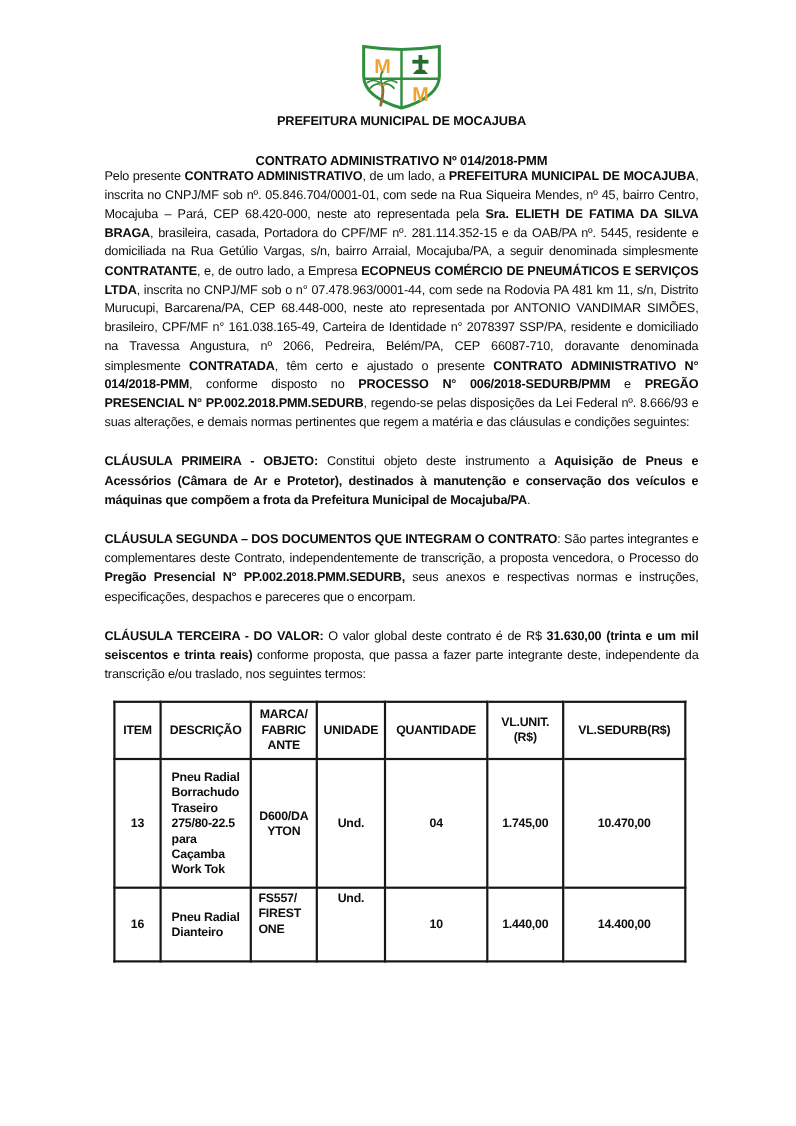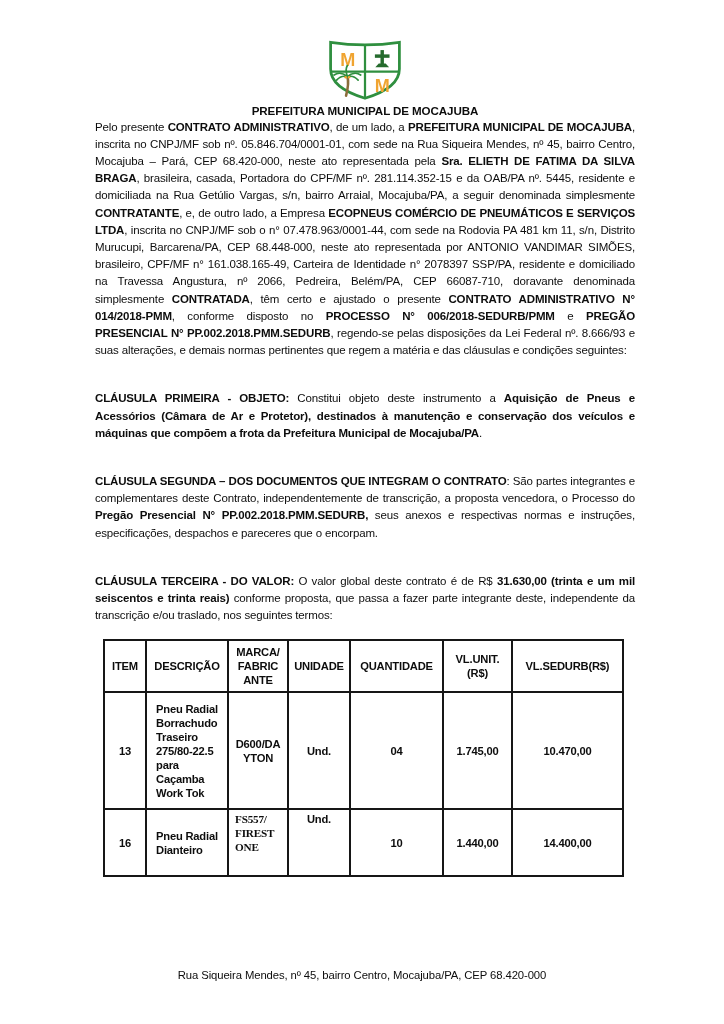--- a/index.html
+++ b/index.html
@@ -26,41 +26,41 @@
   .preamble {
     margin: 22px 0 0 207px; width: 333px;
     text-align: justify; font-weight: bold;
     font-size: 11.6px; line-height: 17.2px; letter-spacing: -0.15px;
   }
 
   .para {
     margin-top: 0; text-align: justify;
     font-size: 11.5px; line-height: 17.2px; letter-spacing: -0.15px;
   }
-  .para + .para { margin-top: 31px; }
+  .para + .para { margin-top: 19px; }
   .b { font-weight: bold; }
 
   .contract-table {
     margin: 15px 0 0 8px; width: 519px;
     border-collapse: collapse; table-layout: fixed;
     font-weight: bold;
   }
   .contract-table th, .contract-table td {
     border: 2px solid #161616;
     font-size: 11.2px; line-height: 14px;
     padding: 2px 3px;
     text-align: center; vertical-align: middle;
     white-space: pre-line; letter-spacing: -0.2px;
     overflow: hidden;
   }
   .contract-table thead tr { height: 52px; }
   .contract-table tbody tr:nth-child(1) { height: 117px; }
   .contract-table tbody tr:nth-child(2) { height: 67px; }
   .contract-table tbody td:nth-child(2) { text-align: left; padding-left: 9px; }
-  .contract-table tbody tr:nth-child(2) td:nth-child(3) { text-align: left; vertical-align: top; padding-left: 6px; font-family: Liberation Serif, serif; }
+  .contract-table tbody tr:nth-child(2) td:nth-child(3) { text-align: left; vertical-align: top; padding-left: 6px; }
   .contract-table tbody tr:nth-child(2) td:nth-child(4) { vertical-align: top; }
 
   .footer {
     position: absolute; left: 0; right: 0; bottom: 43px;
     text-align: center; font-size: 11.3px; letter-spacing: -0.1px;
   }
 </style>
 </head>
 <body>
 
@@ -91,20 +91,21 @@
         <path d="M 29.5 46 C 27.5 40 27.5 36 29.5 33" stroke="#2f8f3f" stroke-width="2"></path>
         <path d="M 29.5 46 C 24.5 44.5 20 46.5 17 50" stroke="#2f8f3f" stroke-width="2"></path>
         <path d="M 29.5 46 C 34.5 44.5 39 46.5 42 50" stroke="#2f8f3f" stroke-width="2"></path>
         <circle cx="27.5" cy="46.5" r="1.5" fill="#f0a431" stroke="none"></circle>
         <circle cx="31.5" cy="46.5" r="1.5" fill="#f0a431" stroke="none"></circle>
       </g>
     </svg>
 
     <div class="org-line">PREFEITURA MUNICIPAL DE MOCAJUBA</div>
 
+    <div class="doc-title">CONTRATO ADMINISTRATIVO Nº 014/2018-PMM</div>
 
 
     <p class="para"><span>Pelo presente </span><span class="b">CONTRATO ADMINISTRATIVO</span><span>, de um lado, a </span><span class="b">PREFEITURA MUNICIPAL DE MOCAJUBA</span><span>, inscrita no CNPJ/MF sob nº. 05.846.704/0001-01, com sede na Rua Siqueira Mendes, nº 45, bairro Centro, Mocajuba – Pará, CEP 68.420-000, neste ato representada pela </span><span class="b">Sra. ELIETH DE FATIMA DA SILVA BRAGA</span><span>, brasileira, casada, Portadora do CPF/MF nº. 281.114.352-15 e da OAB/PA nº. 5445, residente e domiciliada na Rua Getúlio Vargas, s/n, bairro Arraial, Mocajuba/PA, a seguir denominada simplesmente </span><span class="b">CONTRATANTE</span><span>, e, de outro lado, a Empresa </span><span class="b">ECOPNEUS COMÉRCIO DE PNEUMÁTICOS E SERVIÇOS LTDA</span><span>, inscrita no CNPJ/MF sob o n° 07.478.963/0001-44, com sede na Rodovia PA 481 km 11, s/n, Distrito Murucupi, Barcarena/PA, CEP 68.448-000, neste ato representada por ANTONIO VANDIMAR SIMÕES, brasileiro, CPF/MF n° 161.038.165-49, Carteira de Identidade n° 2078397 SSP/PA, residente e domiciliado na Travessa Angustura, nº 2066, Pedreira, Belém/PA, CEP 66087-710, doravante denominada simplesmente </span><span class="b">CONTRATADA</span><span>, têm certo e ajustado o presente </span><span class="b">CONTRATO ADMINISTRATIVO N° 014/2018-PMM</span><span>, conforme disposto no </span><span class="b">PROCESSO N° 006/2018-SEDURB/PMM</span><span> e </span><span class="b">PREGÃO PRESENCIAL N° PP.002.2018.PMM.SEDURB</span><span>, regendo-se pelas disposições da Lei Federal nº. 8.666/93 e suas alterações, e demais normas pertinentes que regem a matéria e das cláusulas e condições seguintes:</span></p>
 
     <p class="para"><span class="b">CLÁUSULA PRIMEIRA - OBJETO:</span><span> Constitui objeto deste instrumento a </span><span class="b">Aquisição de Pneus e Acessórios (Câmara de Ar e Protetor), destinados à manutenção e conservação dos veículos e máquinas que compõem a frota da Prefeitura Municipal de Mocajuba/PA</span><span>.</span></p>
 
     <p class="para"><span class="b">CLÁUSULA SEGUNDA – DOS DOCUMENTOS QUE INTEGRAM O CONTRATO</span><span>: São partes integrantes e complementares deste Contrato, independentemente de transcrição, a proposta vencedora, o Processo do </span><span class="b">Pregão Presencial N° PP.002.2018.PMM.SEDURB,</span><span> seus anexos e respectivas normas e instruções, especificações, despachos e pareceres que o encorpam.</span></p>
 
     <p class="para"><span class="b">CLÁUSULA TERCEIRA - DO VALOR:</span><span> O valor global deste contrato é de R$ </span><span class="b">31.630,00 (trinta e um mil seiscentos e trinta reais)</span><span> conforme proposta, que passa a fazer parte integrante deste, independente da transcrição e/ou traslado, nos seguintes termos:</span></p>
 
@@ -159,14 +160,13 @@
             <td>Und.</td>
             <td>10</td>
             <td>1.440,00</td>
             <td>14.400,00</td>
           </tr>
         </tbody>
     </table>
 
   </div>
 
-  <div class="footer">Rua Siqueira Mendes, nº 45, bairro Centro, Mocajuba/PA, CEP 68.420-000</div>
 </div>
 
 </body></html>

